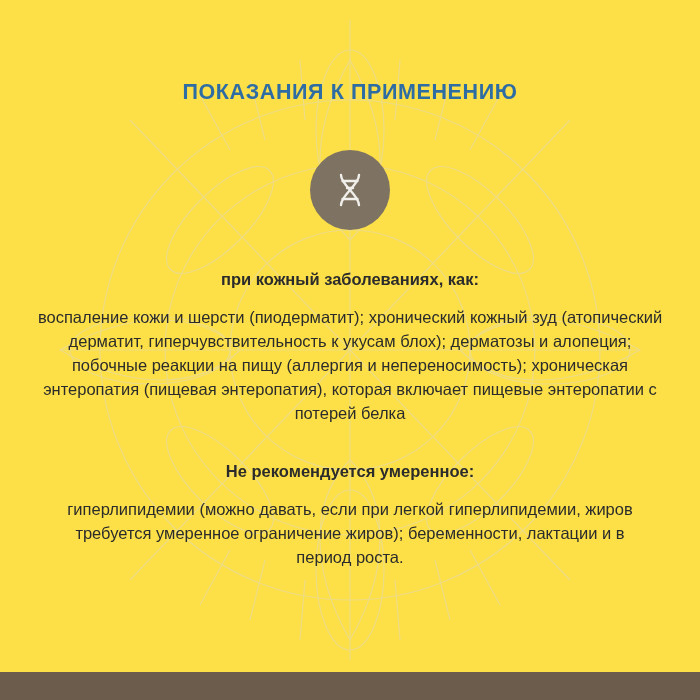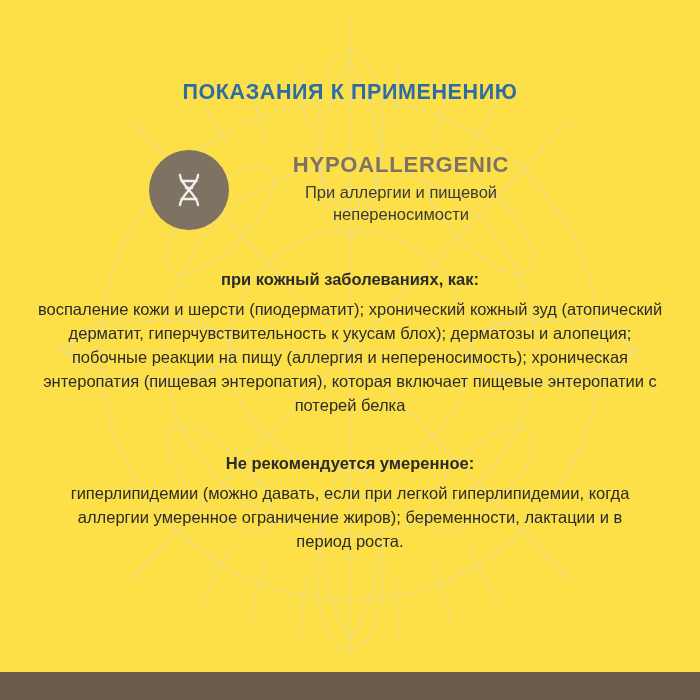--- a/index.html
+++ b/index.html
@@ -110,21 +110,21 @@
     font-size: 16.5px;
     font-weight: bold;
     line-height: 1.35;
     margin: 0 0 2px 0;
   }
 
   .section-body {
     color: #2b2b2b;
     font-size: 16.5px;
     line-height: 1.45;
-    margin: 8px auto;
+    margin: 16px auto;
     max-width: 630px;
   }
 
   .section-2 {
     margin-top: 34px;
   }
   .section-2 .section-body {
     max-width: 580px;
   }
 </style>
@@ -170,32 +170,28 @@
         <svg width="44" height="44" viewBox="0 0 44 44" xmlns="http://www.w3.org/2000/svg">
           <g stroke="#f1efeb" stroke-width="2.4" fill="none" stroke-linecap="round">
             <path d="M13 7 C13 17, 31 27, 31 37"></path>
             <path d="M31 7 C31 17, 13 27, 13 37"></path>
             <path d="M14.5 13 L29.5 13"></path>
             <path d="M19 20 L25 20"></path>
             <path d="M14.5 31 L29.5 31"></path>
           </g>
         </svg>
       </div>
-      <div class="hypo-text">
-        <div class="hypo-title">HYPOALLERGENIC</div>
-        <p class="hypo-sub">При аллергии и пищевой непереносимости</p>
-      </div>
     </div>
 
     <div class="section section-1">
       <div class="section-heading">при кожный заболеваниях, как:</div>
       <p class="section-body">воспаление кожи и шерсти (пиодерматит); хронический кожный зуд (атопический дерматит, гиперчувствительность к укусам блох); дерматозы и алопеция; побочные реакции на пищу (аллергия и непереносимость); хроническая энтеропатия (пищевая энтеропатия), которая включает пищевые энтеропатии с потерей белка</p>
     </div>
 
     <div class="section section-2">
       <div class="section-heading">Не рекомендуется умеренное:</div>
-      <p class="section-body">гиперлипидемии (можно давать, если при легкой гиперлипидемии, когда аллергии умеренное ограничение жиров); беременности, лактации и в период роста.</p>
+      <p class="section-body">гиперлипидемии (можно давать, если при легкой гиперлипидемии, жиров требуется умеренное ограничение жиров); беременности, лактации и в период роста.</p>
     </div>
 
   </div>
 
   <div class="bottom-bar"></div>
 </div>
 
 </body></html>

